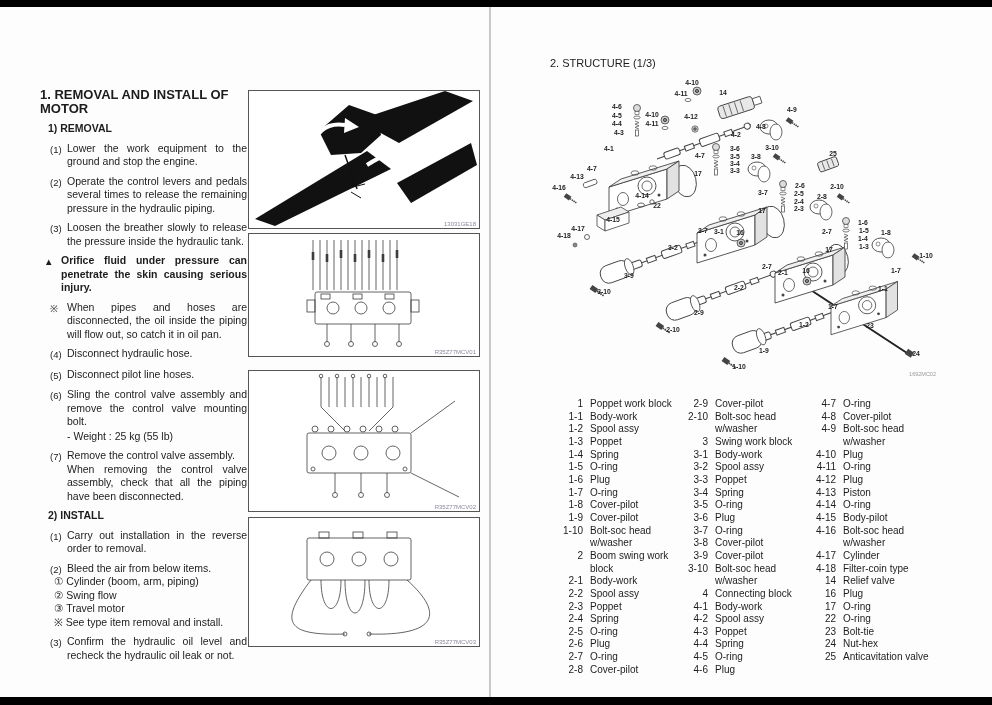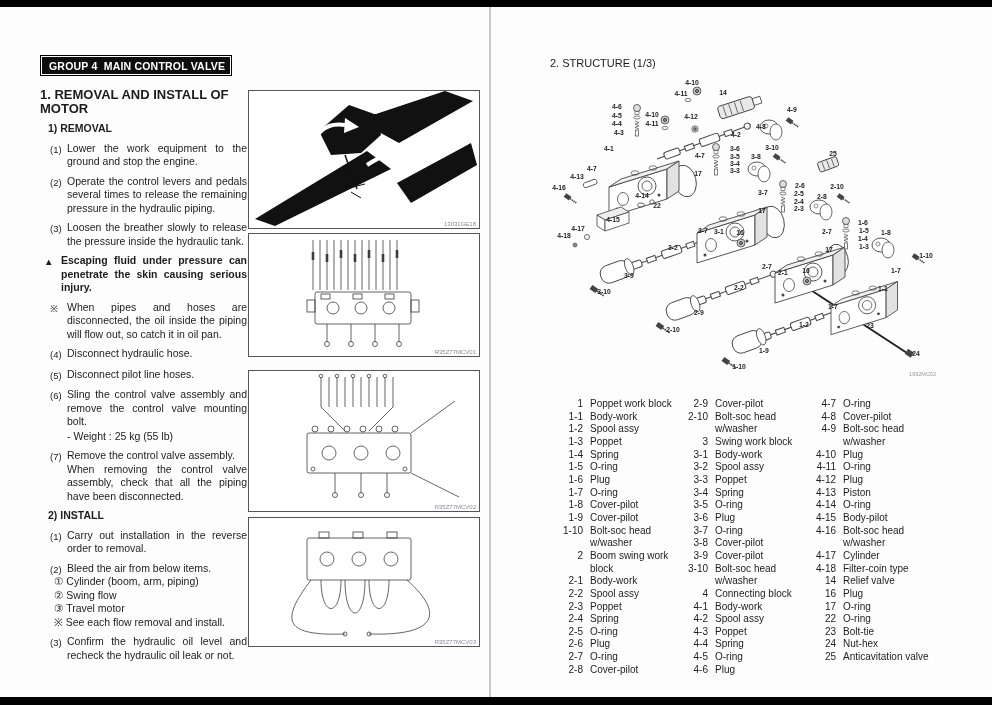--- a/index.html
+++ b/index.html
@@ -44,43 +44,40 @@
   svg .ln{stroke:#3c3c3c;stroke-width:.8;fill:none;}
 </style>
 </head>
 <body>
 
 <div class="spread">
   <div class="bar-top"></div>
   <div class="bar-bottom"></div>
   <div class="gutter"></div>
 
-  <div class="group-header">
-    <div class="group-header-inner">GROUP 4  MAIN CONTROL VALVE</div>
-  </div>
 
   <div class="text-col">
     <div class="sec-title">1. REMOVAL AND INSTALL OF MOTOR</div>
     <div class="sub-head">1) REMOVAL</div>
     <div id="removal-items">
         <div class="item">
           <span class="num">(1)</span>
           <div class="txt">Lower the work equipment to the ground and stop the engine.</div>
         </div>
         <div class="item">
           <span class="num">(2)</span>
           <div class="txt">Operate the control levers and pedals several times to release the remaining pressure in the hydraulic piping.</div>
         </div>
         <div class="item">
           <span class="num">(3)</span>
           <div class="txt">Loosen the breather slowly to release the pressure inside the hydraulic tank.</div>
         </div>
         <div class="item bold">
           <span class="num">▲</span>
-          <div class="txt">Escaping fluid under pressure can penetrate the skin causing serious injury.</div>
+          <div class="txt">Orifice fluid under pressure can penetrate the skin causing serious injury.</div>
         </div>
         <div class="item">
           <span class="num">※</span>
           <div class="txt">When pipes and hoses are disconnected, the oil inside the piping will flow out, so catch it in oil pan.</div>
         </div>
         <div class="item">
           <span class="num">(4)</span>
           <div class="txt">Disconnect hydraulic hose.</div>
         </div>
         <div class="item">
@@ -97,21 +94,21 @@
         </div>
       </div>
     <div class="sub-head">2) INSTALL</div>
     <div id="install-items">
         <div class="item">
           <span class="num">(1)</span>
           <div class="txt">Carry out installation in the reverse order to removal.</div>
         </div>
         <div class="item">
           <span class="num">(2)</span>
-          <div class="txt">Bleed the air from below items.<div class="sublist-line">① Cylinder (boom, arm, piping)</div><div class="sublist-line">② Swing flow</div><div class="sublist-line">③ Travel motor</div><div class="sublist-line">※ See each flow removal and install.</div></div>
+          <div class="txt">Bleed the air from below items.<div class="sublist-line">① Cylinder (boom, arm, piping)</div><div class="sublist-line">② Swing flow</div><div class="sublist-line">③ Travel motor</div><div class="sublist-line">※ See type item removal and install.</div></div>
         </div>
         <div class="item">
           <span class="num">(3)</span>
           <div class="txt">Confirm the hydraulic oil level and recheck the hydraulic oil leak or not.</div>
         </div>
       </div>
   </div>
 
   <div class="fig" id="fig1" style="top:90px;height:137px;">
     <svg viewBox="0 0 228 135" width="228" height="135">

